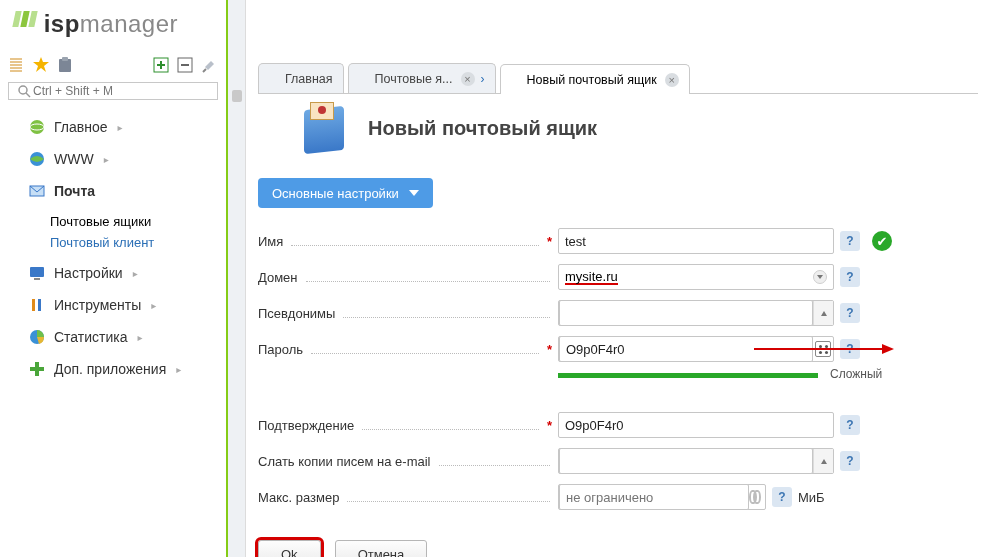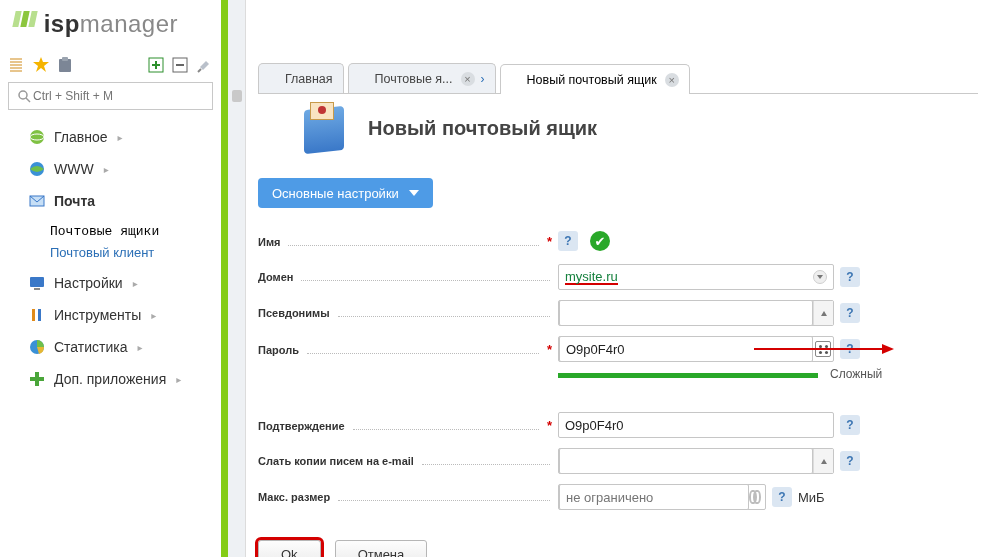--- a/index.html
+++ b/index.html
@@ -1,43 +1,43 @@
 <!DOCTYPE html>
 <html><head>
 <meta charset="utf-8">
 <style>
   * { box-sizing: border-box; margin: 0; padding: 0; }
   html, body { width: 988px; height: 557px; font-family: Arial, Helvetica, sans-serif; font-size: 13px; color: #333; background: #fff; }
   body { display: flex; overflow: hidden; }
 
   
-  .sidebar { width: 228px; flex: 0 0 228px; border-right: 7px solid #84cc16; display: flex; flex-direction: column; background: #fff; padding-top: 8px; }
+  .sidebar { width: 228px; flex: 0 0 228px; border-right: 2px solid #84cc16; display: flex; flex-direction: column; background: #fff; padding-top: 8px; }
   .logo { padding: 2px 12px 16px 14px; }
   .logo-bars { display: inline-flex; gap: 2px; margin-right: 4px; }
   .logo-bar  { width: 6px; height: 16px; background: #b8df8e; transform: skewX(-12deg); }
   .logo-bar.mid { background: #8cc63e; }
   .logo-text { font-size: 24px; font-weight: 700; color: #333; letter-spacing: .5px; vertical-align: middle; }
   .logo-text .light { font-weight: 300; color: #888; }
 
   .toolbar { display: flex; align-items: center; padding: 2px 8px 8px 8px; gap: 4px; }
   .toolbar .tb-group { display: flex; gap: 6px; align-items: center; }
   .toolbar .sep { flex: 1; }
   .ico { width: 18px; height: 18px; display: inline-flex; align-items: center; justify-content: center; }
 
-  .search-box { margin: 0 8px 10px 8px; border: 1px solid #c8c8c8; border-radius: 0; height: 28px; display: flex; align-items: center; padding: 8px 6px; background: #fff; }
+  .search-box { margin: 0 8px 10px 8px; border: 1px solid #c8c8c8; border-radius: 0; height: 18px; display: flex; align-items: center; padding: 8px 6px; background: #fff; }
   .search-box input { border: none; outline: none; flex: 1; font-size: 12px; color: #666; background: transparent; }
 
   .nav { padding: 6px 24px; display: flex; flex-direction: column; gap: 10px; }
   .nav-item { display: flex; align-items: center; gap: 8px; padding: 2px 4px; color: #333; font-size: 14px; cursor: pointer; }
   .nav-item.current > .nav-label { font-weight: 700; }
   .nav-caret { color: #aaa; font-size: 10px; margin-left: 2px; }
   .nav-ico { width: 18px; height: 18px; display: inline-flex; align-items: center; justify-content: center; }
   .nav-sub { display: flex; flex-direction: column; margin: 2px 0 2px 26px; gap: 6px; }
   .nav-sub a { color: #2b6fb6; text-decoration: none; font-size: 13px; cursor: pointer; }
-  .nav-sub a.active { color: #000; font-family: Liberation Mono, monospace; }
+  .nav-sub a.active { color: #000; }
 
   
   .main { flex: 1; position: relative; background: #fff; }
   .drag-bar { position: absolute; left: 0; top: 0; width: 18px; height: 100%; background: linear-gradient(#eef1f4,#eef1f4); border-right: 1px solid #dcdcdc; display: flex; align-items: flex-start; justify-content: center; padding-top: 90px; }
   .drag-handle { width: 10px; height: 12px; background: #c9c9c9; border-radius: 2px; }
 
   .tabbar { position: absolute; left: 30px; top: 62px; display: flex; align-items: flex-end; height: 32px; border-bottom: 1px solid #c9c9c9; width: 720px; }
   .tab { height: 30px; border: 1px solid #c9c9c9; border-bottom: none; border-radius: 5px 5px 0 0; background: #eef1f5; display: flex; align-items: center; padding: 0 10px 0 26px; margin-right: 4px; font-size: 12.5px; color: #444; cursor: pointer; }
   .tab.active { background: #fff; position: relative; top: 1px; color: #000; }
   .tab .close { margin-left: 8px; width: 14px; height: 14px; border-radius: 50%; background: #d9dde1; color: #777; font-size: 11px; line-height: 14px; text-align: center; }
@@ -49,29 +49,29 @@
   .hdr-ico .box { position: absolute; left: 6px; top: 8px; width: 40px; height: 44px; background: linear-gradient(#6ea9e3,#3a78c8); border-radius: 4px; transform: skewY(-6deg); }
   .hdr-ico .env { position: absolute; left: 12px; top: 2px; width: 24px; height: 18px; background: #f9e4c2; border: 1px solid #c79a4a; }
   .hdr-ico .seal { position: absolute; left: 20px; top: 6px; width: 8px; height: 8px; background: #c03535; border-radius: 50%; }
   .hdr h1 { font-size: 20px; font-weight: 700; color: #444; }
 
   .section-btn { margin: 22px 0 16px 0; display: inline-flex; align-items: center; gap: 10px; height: 30px; padding: 0 14px; background: #4e9be6; color: #fff; font-size: 13px; border-radius: 4px; cursor: pointer; }
   .section-btn .tri { width: 0; height: 0; border-left: 5px solid transparent; border-right: 5px solid transparent; border-top: 6px solid #fff; }
 
   .form-row { display: flex; align-items: center; min-height: 34px; margin-bottom: 2px; position: relative; }
   .lbl-col { width: 300px; display: flex; align-items: baseline; }
-  .lbl { color: #333; font-size: 11px; white-space: nowrap; font-weight: bold; }
+  .lbl { color: #333; font-size: 13px; white-space: nowrap; }
   .dots { flex: 1; border-bottom: 1px dotted #bbb; margin: 0 8px 3px 8px; }
   .req  { color: #d40000; font-weight: 700; margin-right: 6px; }
   .ctl-col { flex: 1; display: flex; align-items: center; gap: 6px; }
   .ctl-col input[type=text], .ctl-col input[type=password], .ctl-col .select {
     height: 26px; border: 1px solid #c6c6c6; border-radius: 2px; padding: 0 6px; width: 276px; font-size: 13px; color: #222; background: #fff;
   }
   .select { display: flex; align-items: center; justify-content: space-between; cursor: pointer; }
-  .select .sel-val { color: #15803d; }
+  .select .sel-val { color: #000000; }
   .select .sel-btn { width: 14px; height: 14px; border-radius: 50%; background: #eee; border: 1px solid #cfcfcf; display: flex; align-items: center; justify-content: center; }
   .select .sel-btn .t { width:0;height:0;border-left:3px solid transparent;border-right:3px solid transparent;border-top:4px solid #777;}
   .help { width: 20px; height: 20px; border-radius: 3px; background: #dbe6f2; color: #3d76b3; font-weight: 700; font-size: 12px; display: flex; align-items: center; justify-content: center; cursor: pointer; }
   .ok-badge { width: 20px; height: 20px; border-radius: 50%; background: #29a829; color: #fff; font-size: 13px; display: flex; align-items: center; justify-content: center; margin-left: 6px; } 
   .red-under { border-bottom: 2px solid #d40000; display: inline-block; line-height: 1; }
   .input-with-btns { display: flex; align-items: center; border: 1px solid #c6c6c6; border-radius: 2px; width: 276px; height: 26px; }
   .input-with-btns input { border: none; outline: none; flex: 1; padding: 0 6px; font-size: 13px; }
   .input-side-btn { width: 20px; height: 100%; border-left: 1px solid #dcdcdc; display: flex; align-items: center; justify-content: center; cursor: pointer; background: #f4f4f4; }
   .up-arrow { width:0;height:0;border-left:3px solid transparent;border-right:3px solid transparent;border-bottom:5px solid #777;}
   .dice { width: 16px; height: 16px; border: 1px solid #888; border-radius: 2px; background: #fff; position: relative; }
@@ -279,20 +279,21 @@
     </div>
 
     
     <div class="form-row">
       <div class="lbl-col">
         <span class="lbl">Имя</span>
         <span class="dots"></span>
         <span class="req">*</span>
       </div>
       <div class="ctl-col">
+        <input type="text" value="test" style="">
         <span class="help">?</span>
         <span class="ok-badge">✔</span>
       </div>
     </div>
 
     
     <div class="form-row">
       <div class="lbl-col">
         <span class="lbl">Домен</span>
         <span class="dots"></span>

